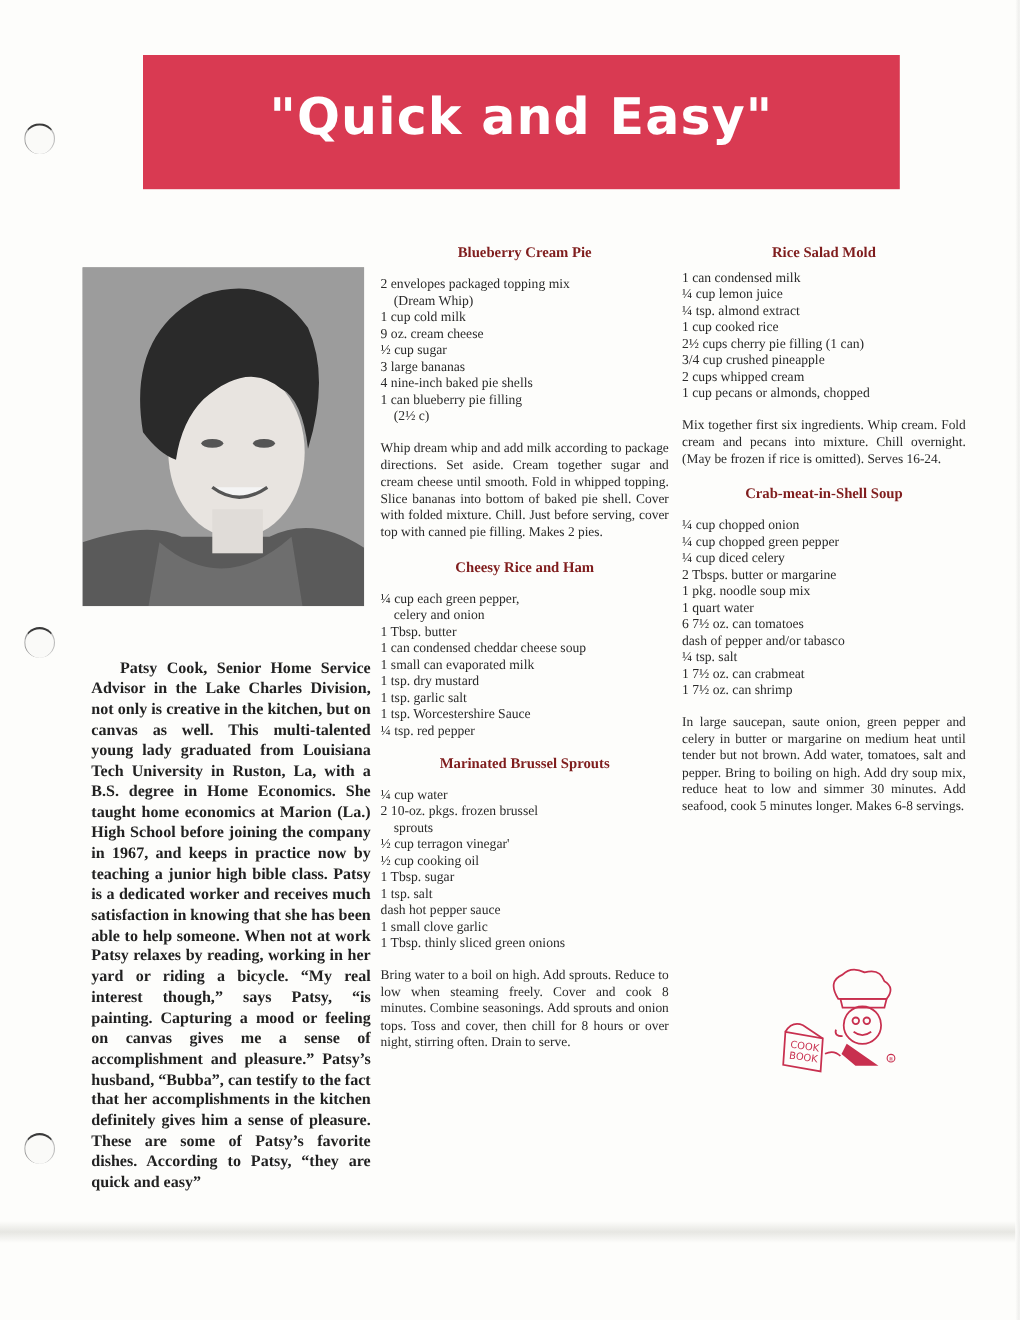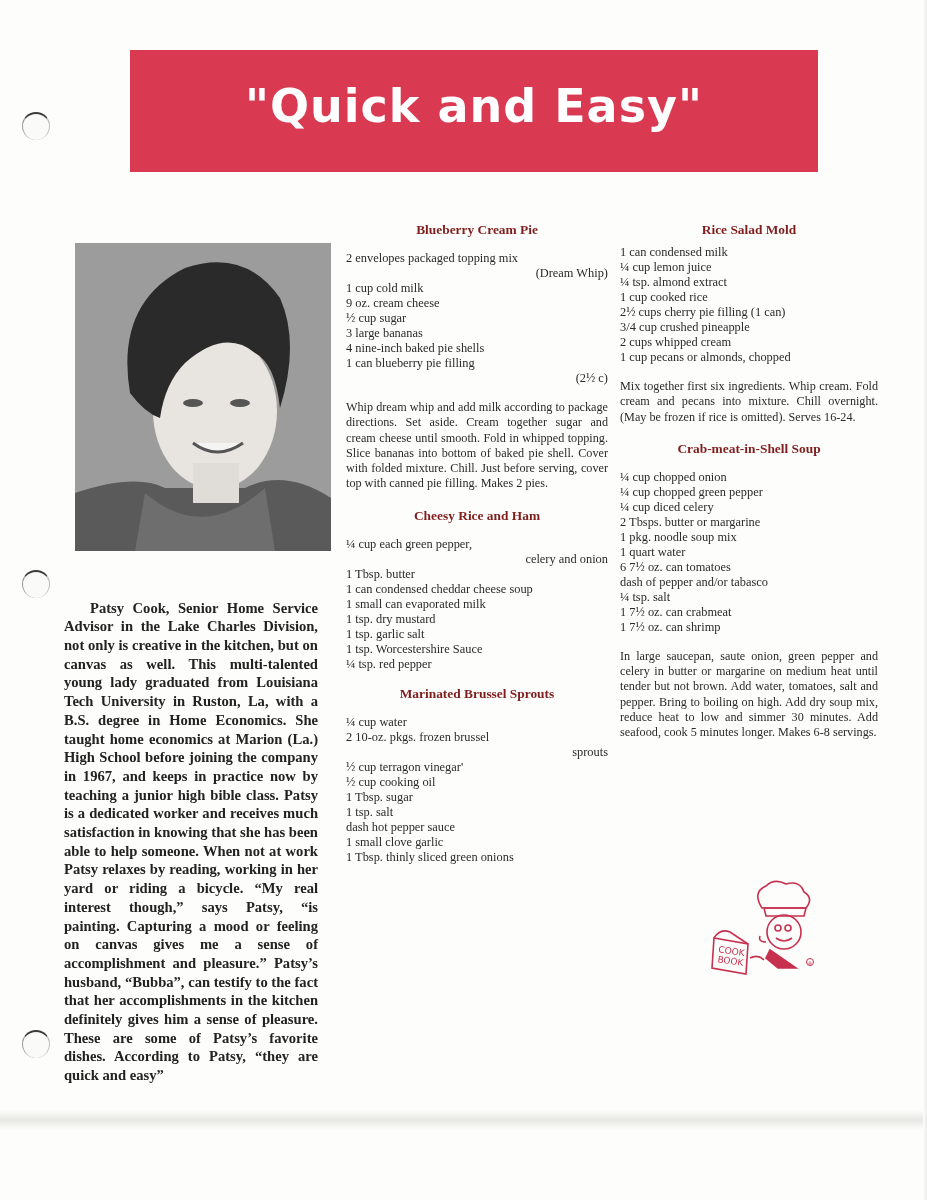--- a/index.html
+++ b/index.html
@@ -35,35 +35,35 @@
       border-right: 1px solid #bbbbbb;
       box-sizing: border-box;
     }
     .photo {
       position: absolute; left: 75px; top: 243px; width: 256px; height: 308px;
       background: radial-gradient(ellipse at 50% 55%, #cfcfcf 0%, #a8a8a8 55%, #8c8c8c 100%);
       overflow: hidden;
     }
     .photo svg { width: 100%; height: 100%; display: block; }
     .bio {
-      position: absolute; left: 64px; top: 584px; width: 254px;
+      position: absolute; left: 83px; top: 584px; width: 254px;
       font-size: 14.6px; font-weight: bold; line-height: 18.7px;
       text-align: justify; color: #222;
       text-indent: 26px;
     }
     .col { position: absolute; width: 262px; font-size: 12.4px; line-height: 15px; }
     .col-mid { left: 346px; top: 222px; }
     .col-right { left: 620px; top: 222px; width: 258px; }
     .recipe-title {
       color: #7f1d1d; font-weight: bold; font-size: 13.4px; text-align: center;
       margin: 0 0 14px 0;
     }
     .ingredients { list-style: none; padding: 0; margin: 0 0 14px 0; }
     .ingredients li { padding-left: 12px; text-indent: -12px; }
-    .ingredients li.cont { padding-left: 12px; text-indent: 0; text-align: right; }
+    .ingredients li.cont { padding-left: 12px; text-indent: 0; }
     .instructions { margin: 0 0 16px 0; text-align: justify; font-size: 12.2px; line-height: 15.3px; }
     .logo {
       position: absolute; left: 700px; top: 878px; width: 130px; height: 108px;
     }
     .logo svg { width: 100%; height: 100%; }
   </style>
 </head>
 <body>
 
 <div class="page-shade"></div>
@@ -130,20 +130,21 @@
         <li>2 10-oz. pkgs. frozen brussel</li>
         <li class="cont">sprouts</li>
         <li>½ cup terragon vinegar'</li>
         <li>½ cup cooking oil</li>
         <li>1 Tbsp. sugar</li>
         <li>1 tsp. salt</li>
         <li>dash hot pepper sauce</li>
         <li>1 small clove garlic</li>
         <li>1 Tbsp. thinly sliced green onions</li>
       </ul>
+    <p class="instructions">Bring water to a boil on high. Add sprouts. Reduce to low when steaming freely. Cover and cook 8 minutes. Combine seasonings. Add sprouts and onion tops. Toss and cover, then chill for 8 hours or over night, stirring often. Drain to serve.</p>
   </section>
 </div>
 
 <div class="col col-right">
   <section>
     <h3 class="recipe-title" style="margin-bottom:8px">Rice Salad Mold</h3>
     <ul class="ingredients">
         <li>1 can condensed milk</li>
         <li>¼ cup lemon juice</li>
         <li>¼ tsp. almond extract</li>

